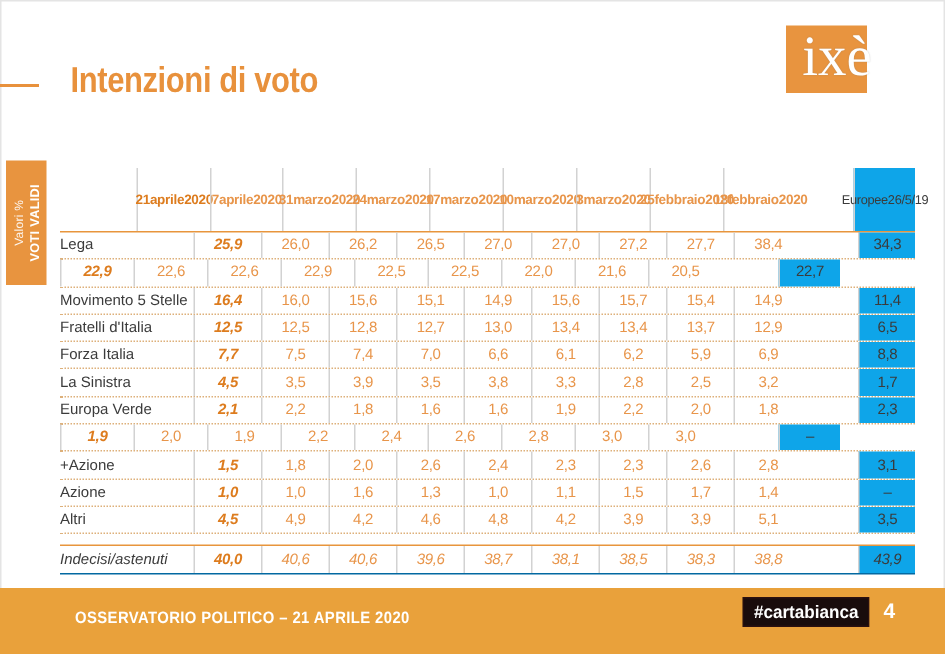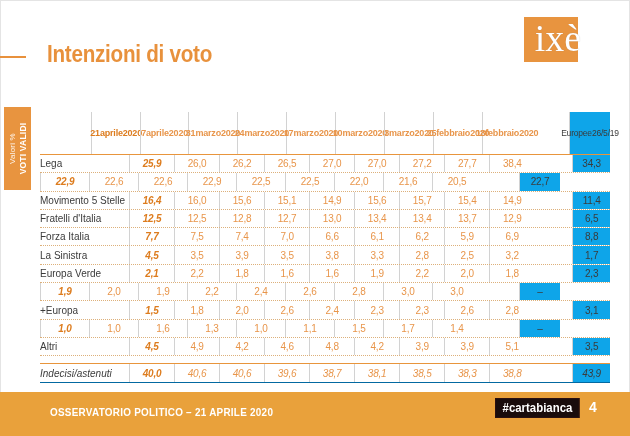--- a/index.html
+++ b/index.html
@@ -254,33 +254,34 @@
       <div class="cell val">1,9</div>
       <div class="cell val">2,2</div>
       <div class="cell val">2,4</div>
       <div class="cell val">2,6</div>
       <div class="cell val">2,8</div>
       <div class="cell val">3,0</div>
       <div class="cell val">3,0</div>
       <div class="cell euro">–</div>
     </div>
     <div class="row">
-      <div class="lbl">+Europa</div>
+      <div class="lbl">+Azione</div>
       <div class="cell val hl">1,5</div>
       <div class="cell val">1,8</div>
       <div class="cell val">2,0</div>
       <div class="cell val">2,6</div>
       <div class="cell val">2,4</div>
       <div class="cell val">2,3</div>
       <div class="cell val">2,3</div>
       <div class="cell val">2,6</div>
       <div class="cell val">2,8</div>
       <div class="cell euro">3,1</div>
     </div>
     <div class="row">
+      <div class="lbl">Azione</div>
       <div class="cell val hl">1,0</div>
       <div class="cell val">1,0</div>
       <div class="cell val">1,6</div>
       <div class="cell val">1,3</div>
       <div class="cell val">1,0</div>
       <div class="cell val">1,1</div>
       <div class="cell val">1,5</div>
       <div class="cell val">1,7</div>
       <div class="cell val">1,4</div>
       <div class="cell euro">–</div>

